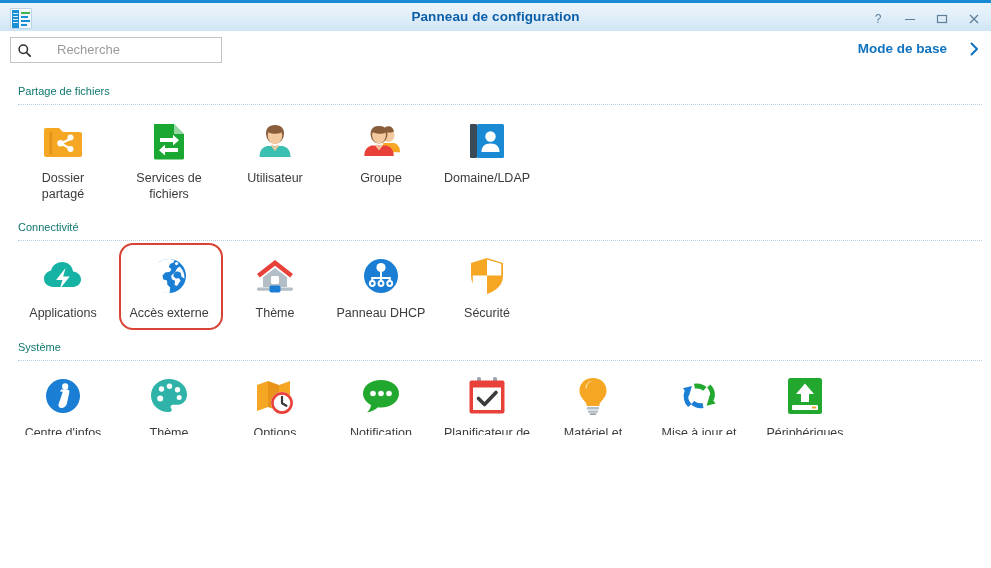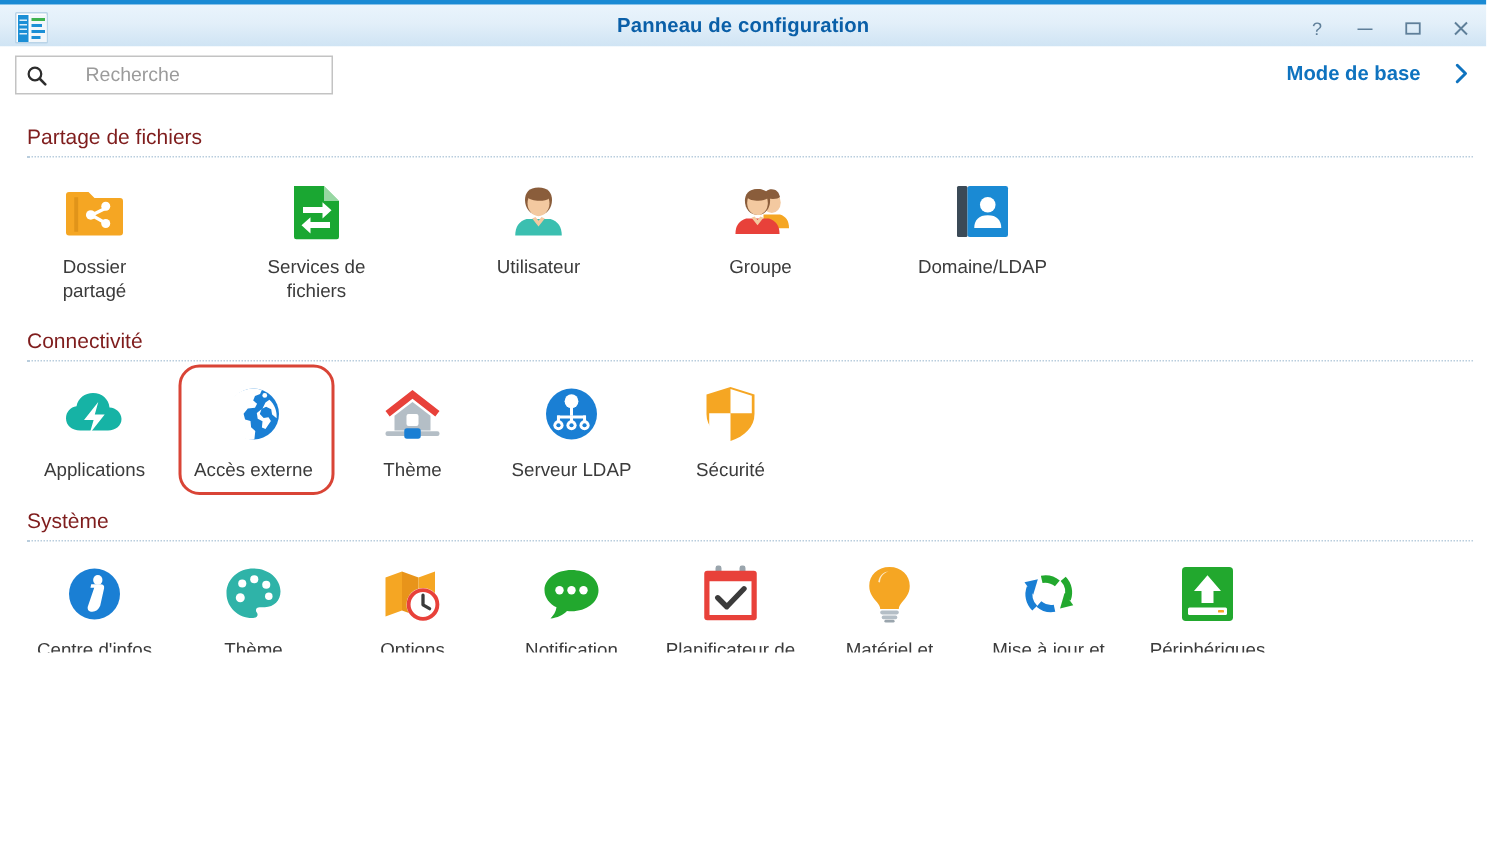--- a/index.html
+++ b/index.html
@@ -121,22 +121,22 @@
   }
   .mode-chev { display: block; }
 
   
   .content {
     position: relative;
     padding: 0 0 0 0;
   }
   .section { position: relative; }
   .section-title {
-    color: #7f1d1d;
-    font-size: 14px;
+    color: #0f766e;
+    font-size: 11px;
     padding: 0 0 3px 18px;
     line-height: 20px;
     white-space: nowrap;
   }
   .section-rule {
     margin: 0 9px 0 18px;
     height: 1px;
     border-top: 1px dotted #b9cddd;
   }
   .tiles {
@@ -173,21 +173,21 @@
     width: 100px; height: 83px;
     border: 2px solid #d94436;
     border-radius: 14px;
     pointer-events: none;
   }
 
   
   .ic { display:block; }
 
   
-  .sec-sharing .tiles { padding-top: 13px; gap: 42px; }
+  .sec-sharing .tiles { padding-top: 13px; }
   .sec-sharing { padding-top: 11px; }
   .sec-connect { padding-top: 13px; }
   .sec-system  { padding-top: 13px; }
   .sec-apps    { padding-top: 13px; }
   .sec-sharing .tiles { padding-bottom: 2px; }
   .sec-connect .tiles { padding-bottom: 2px; }
   .sec-system  .tiles { padding-bottom: 2px; }
 </style>
 </head>
 <body>
@@ -391,21 +391,21 @@
                 <rect x="29.7" y="23" width="2" height="4"></rect>
                 <circle cx="13.3" cy="29.5" r="3.4"></circle>
                 <circle cx="22" cy="29.5" r="3.4"></circle>
                 <circle cx="30.7" cy="29.5" r="3.4"></circle>
               </g>
               <circle cx="13.3" cy="29.5" r="1.4" fill="#1a7fd4"></circle>
               <circle cx="22" cy="29.5" r="1.4" fill="#1a7fd4"></circle>
               <circle cx="30.7" cy="29.5" r="1.4" fill="#1a7fd4"></circle>
             </svg>
           </div>
-          <div class="tile-label">Serveur LDAP</div>
+          <div class="tile-label">Panneau DHCP</div>
         </div>
 
         <div class="tile">
           <div class="tile-icon">
             <svg class="ic" width="44" height="44" viewBox="0 0 44 44">
               <path d="M22 4 L38 9 v13 c0 8.5 -6.6 15 -16 18 -9.4 -3 -16 -9.5 -16 -18 V9 z" fill="#f5a623"></path>
               <path d="M22 21.5 h14.2 V9.8 L22 5.4 z" fill="#ffffff"></path>
               <path d="M22 21.5 H7.8 v11.2 c3 4.3 8 7 14.2 8.4 z" fill="#ffffff"></path>
             </svg>
           </div>

